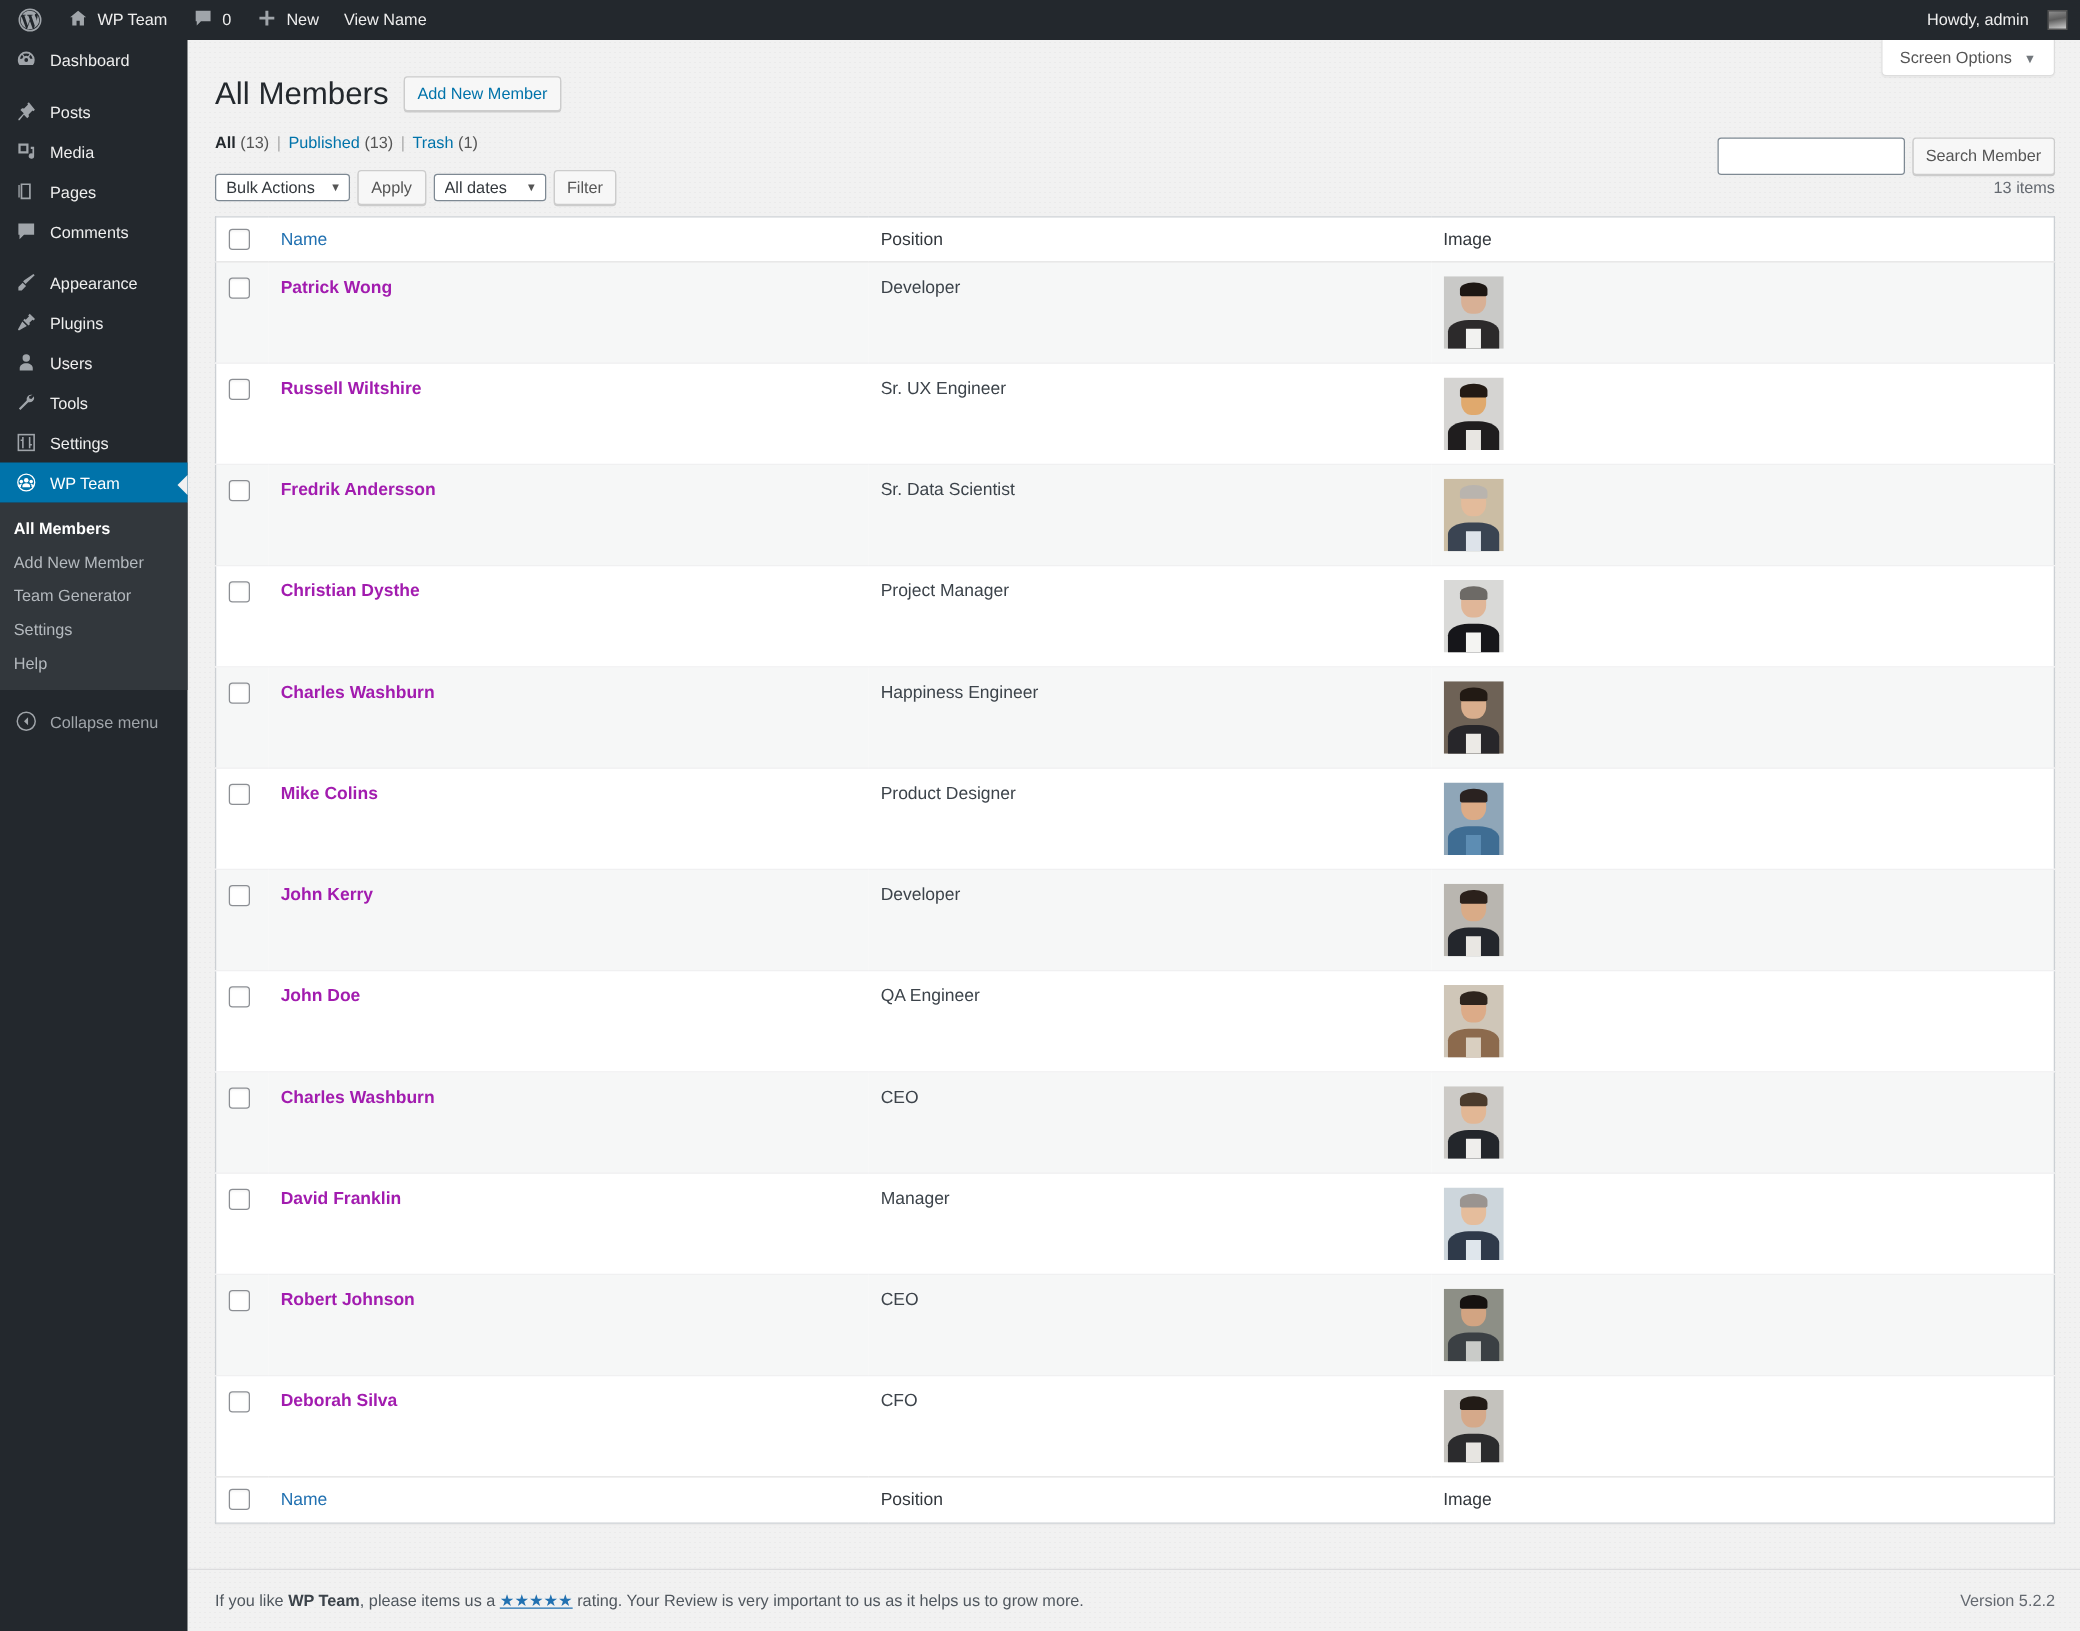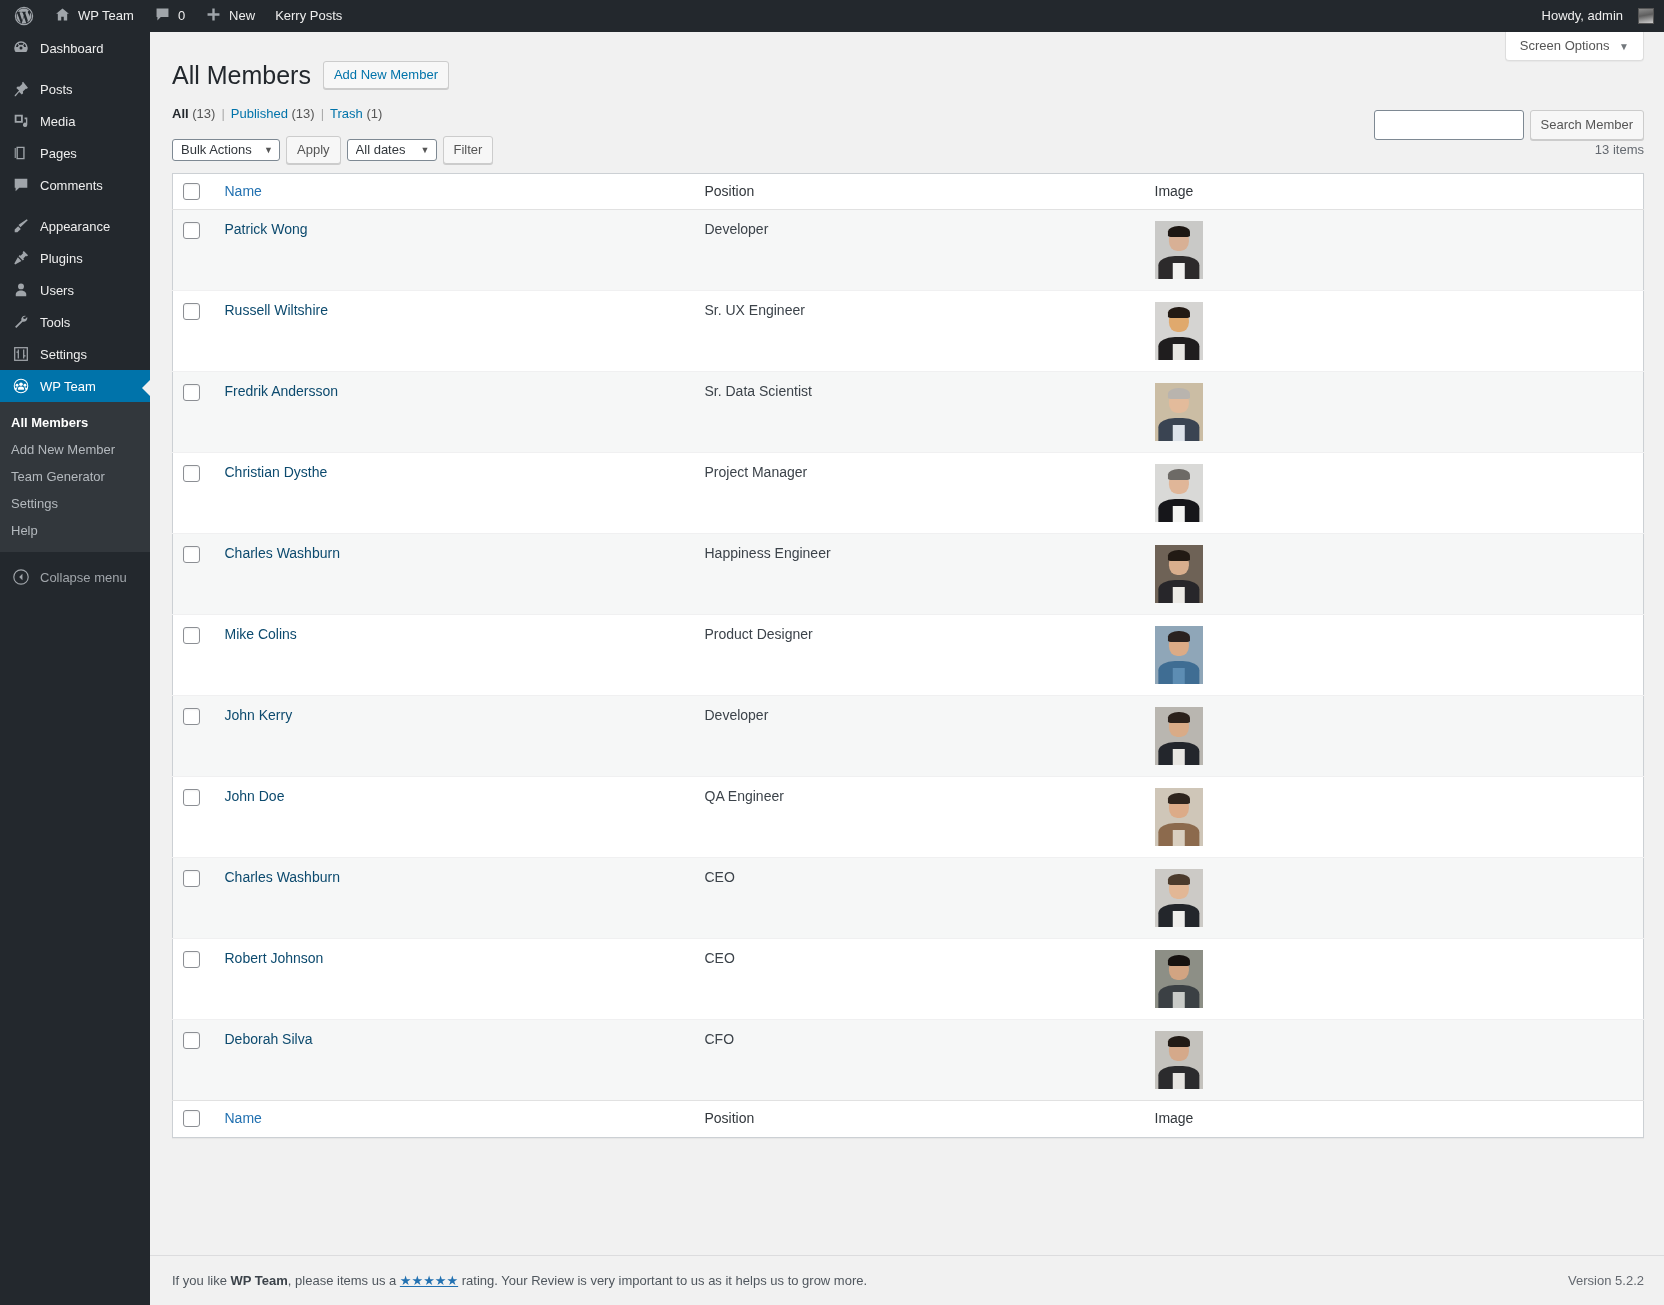--- a/index.html
+++ b/index.html
@@ -190,21 +190,21 @@
   th.col-image, td.col-image { width: auto; }
   .colhead-link { color: #2271b1; text-decoration: none; }
 
   table.wp-list-table tbody tr { border-top: 1px solid #f0f0f1; }
   table.wp-list-table tbody tr:nth-child(odd) { background: #f6f7f7; }
   table.wp-list-table tbody tr:nth-child(even) { background: #fff; }
   table.wp-list-table tbody td {
     padding: 11px 10px; vertical-align: top; font-size: 14px; color: #3c434a;
     height: 66px;
   }
-  td.col-name a { color: #0c4a6e; text-decoration: none; font-weight: normal; font-size: 14px; }
+  td.col-name a { color: #a21caf; text-decoration: none; font-weight: bold; font-size: 14px; }
   td.col-position { color: #3c434a; font-size: 13px; }
 
   input.cb {
     -webkit-appearance: none; appearance: none;
     width: 17px; height: 17px;
     border: 1px solid #8c8f94; border-radius: 3px;
     background: #fff; vertical-align: top; margin: 1px 0 0 0;
     box-shadow: inset 0 1px 2px rgba(0,0,0,.06);
   }
 
@@ -276,21 +276,21 @@
     </div>
     <div class="ab-item">
       <span class="ab-icon">
         <svg width="17" height="17" viewBox="0 0 20 20" fill="#a0a5aa">
             <path d="M8.6 3h2.8v5.6H17v2.8h-5.6V17H8.6v-5.6H3V8.6h5.6z"></path>
           </svg>
       </span>
       <span class="lbl">New</span>
     </div>
     <div class="ab-item">
-      <span class="lbl">Kerry Posts</span>
+      <span class="lbl">View Name</span>
     </div>
   </div>
   <div class="ab-right">
     <div class="ab-item" style="padding-right:0;">
       <span class="lbl">Howdy, admin</span>
       <span class="avatar-mini"></span>
     </div>
   </div>
 </div>
 
@@ -611,20 +611,34 @@
                 <span class="sky" style="background:#cccac6"></span>
                 <span class="body" style="background:#23262b"></span>
                 <span class="shirt" style="background:#efeeec"></span>
                 <span class="head" style="background:#e2b795"></span>
                 <span class="hair" style="background:#4b3b2c"></span>
               </span>
             </td>
           </tr>
           <tr>
             <td class="col-cb"><input type="checkbox" class="cb" style=""></td>
+            <td class="col-name"><a href="#">David Franklin</a></td>
+            <td class="col-position">Manager</td>
+            <td class="col-image">
+              <span class="member-thumb">
+                <span class="sky" style="background:#cdd6dc"></span>
+                <span class="body" style="background:#2f3a4a"></span>
+                <span class="shirt" style="background:#dfe6ec"></span>
+                <span class="head" style="background:#e5bd9c"></span>
+                <span class="hair" style="background:#9a9490"></span>
+              </span>
+            </td>
+          </tr>
+          <tr>
+            <td class="col-cb"><input type="checkbox" class="cb" style=""></td>
             <td class="col-name"><a href="#">Robert Johnson</a></td>
             <td class="col-position">CEO</td>
             <td class="col-image">
               <span class="member-thumb">
                 <span class="sky" style="background:#8d8f86"></span>
                 <span class="body" style="background:#3b4044"></span>
                 <span class="shirt" style="background:#c9cbc8"></span>
                 <span class="head" style="background:#d2a482"></span>
                 <span class="hair" style="background:#161210"></span>
               </span>

